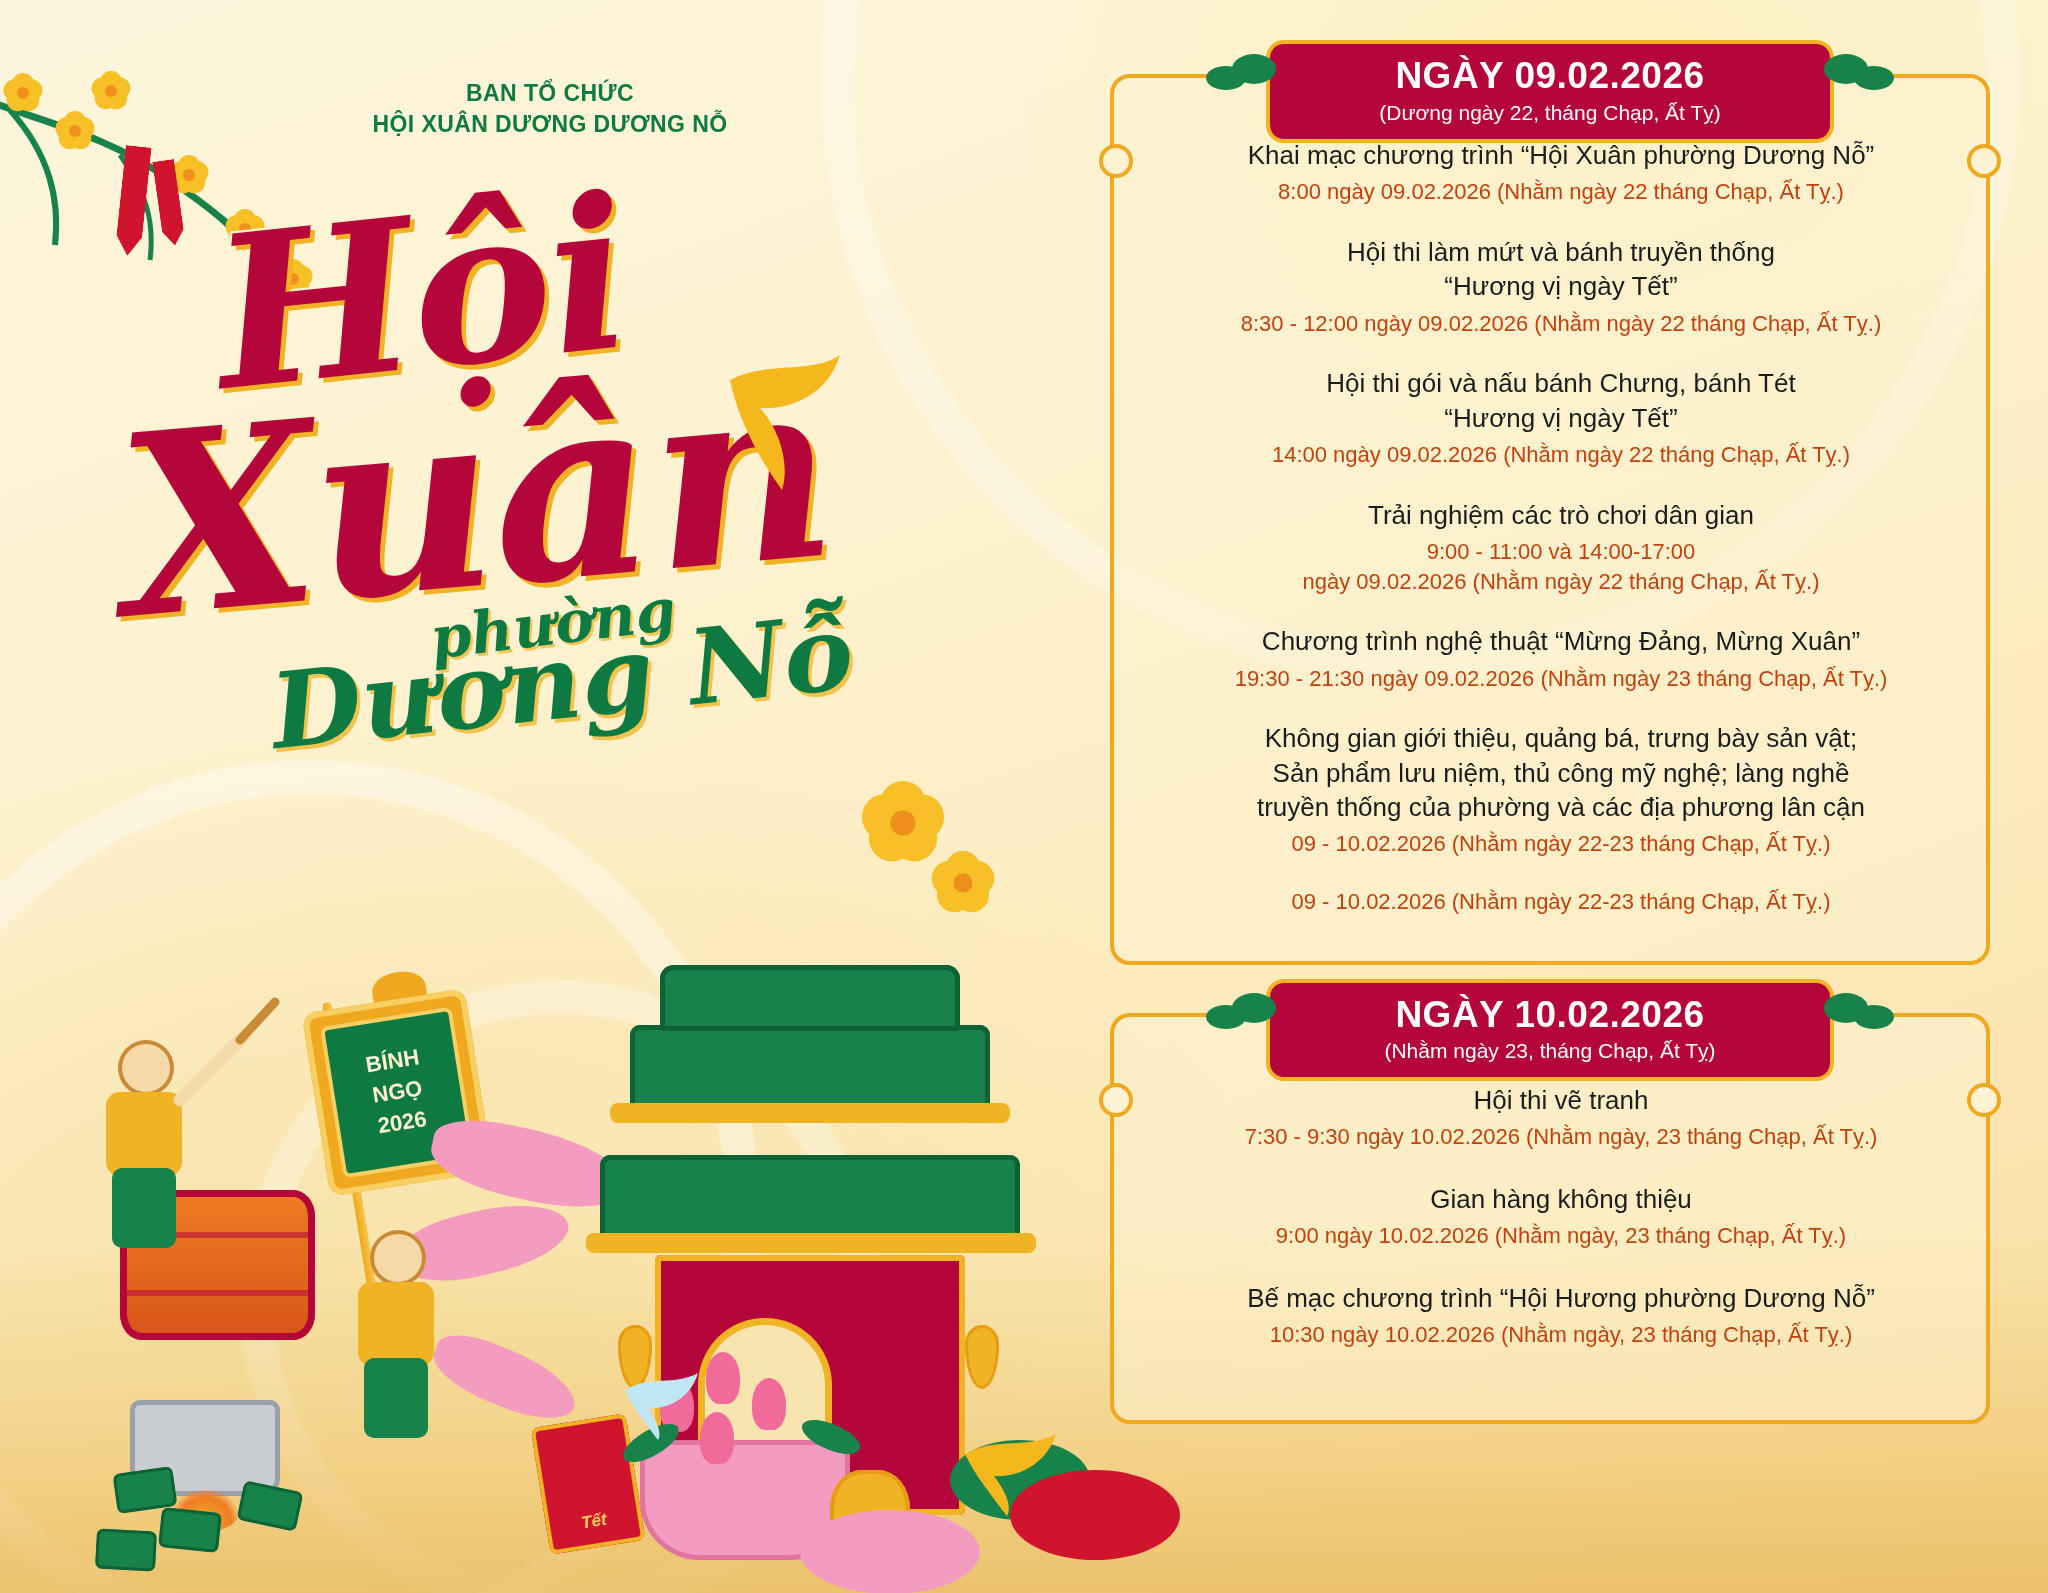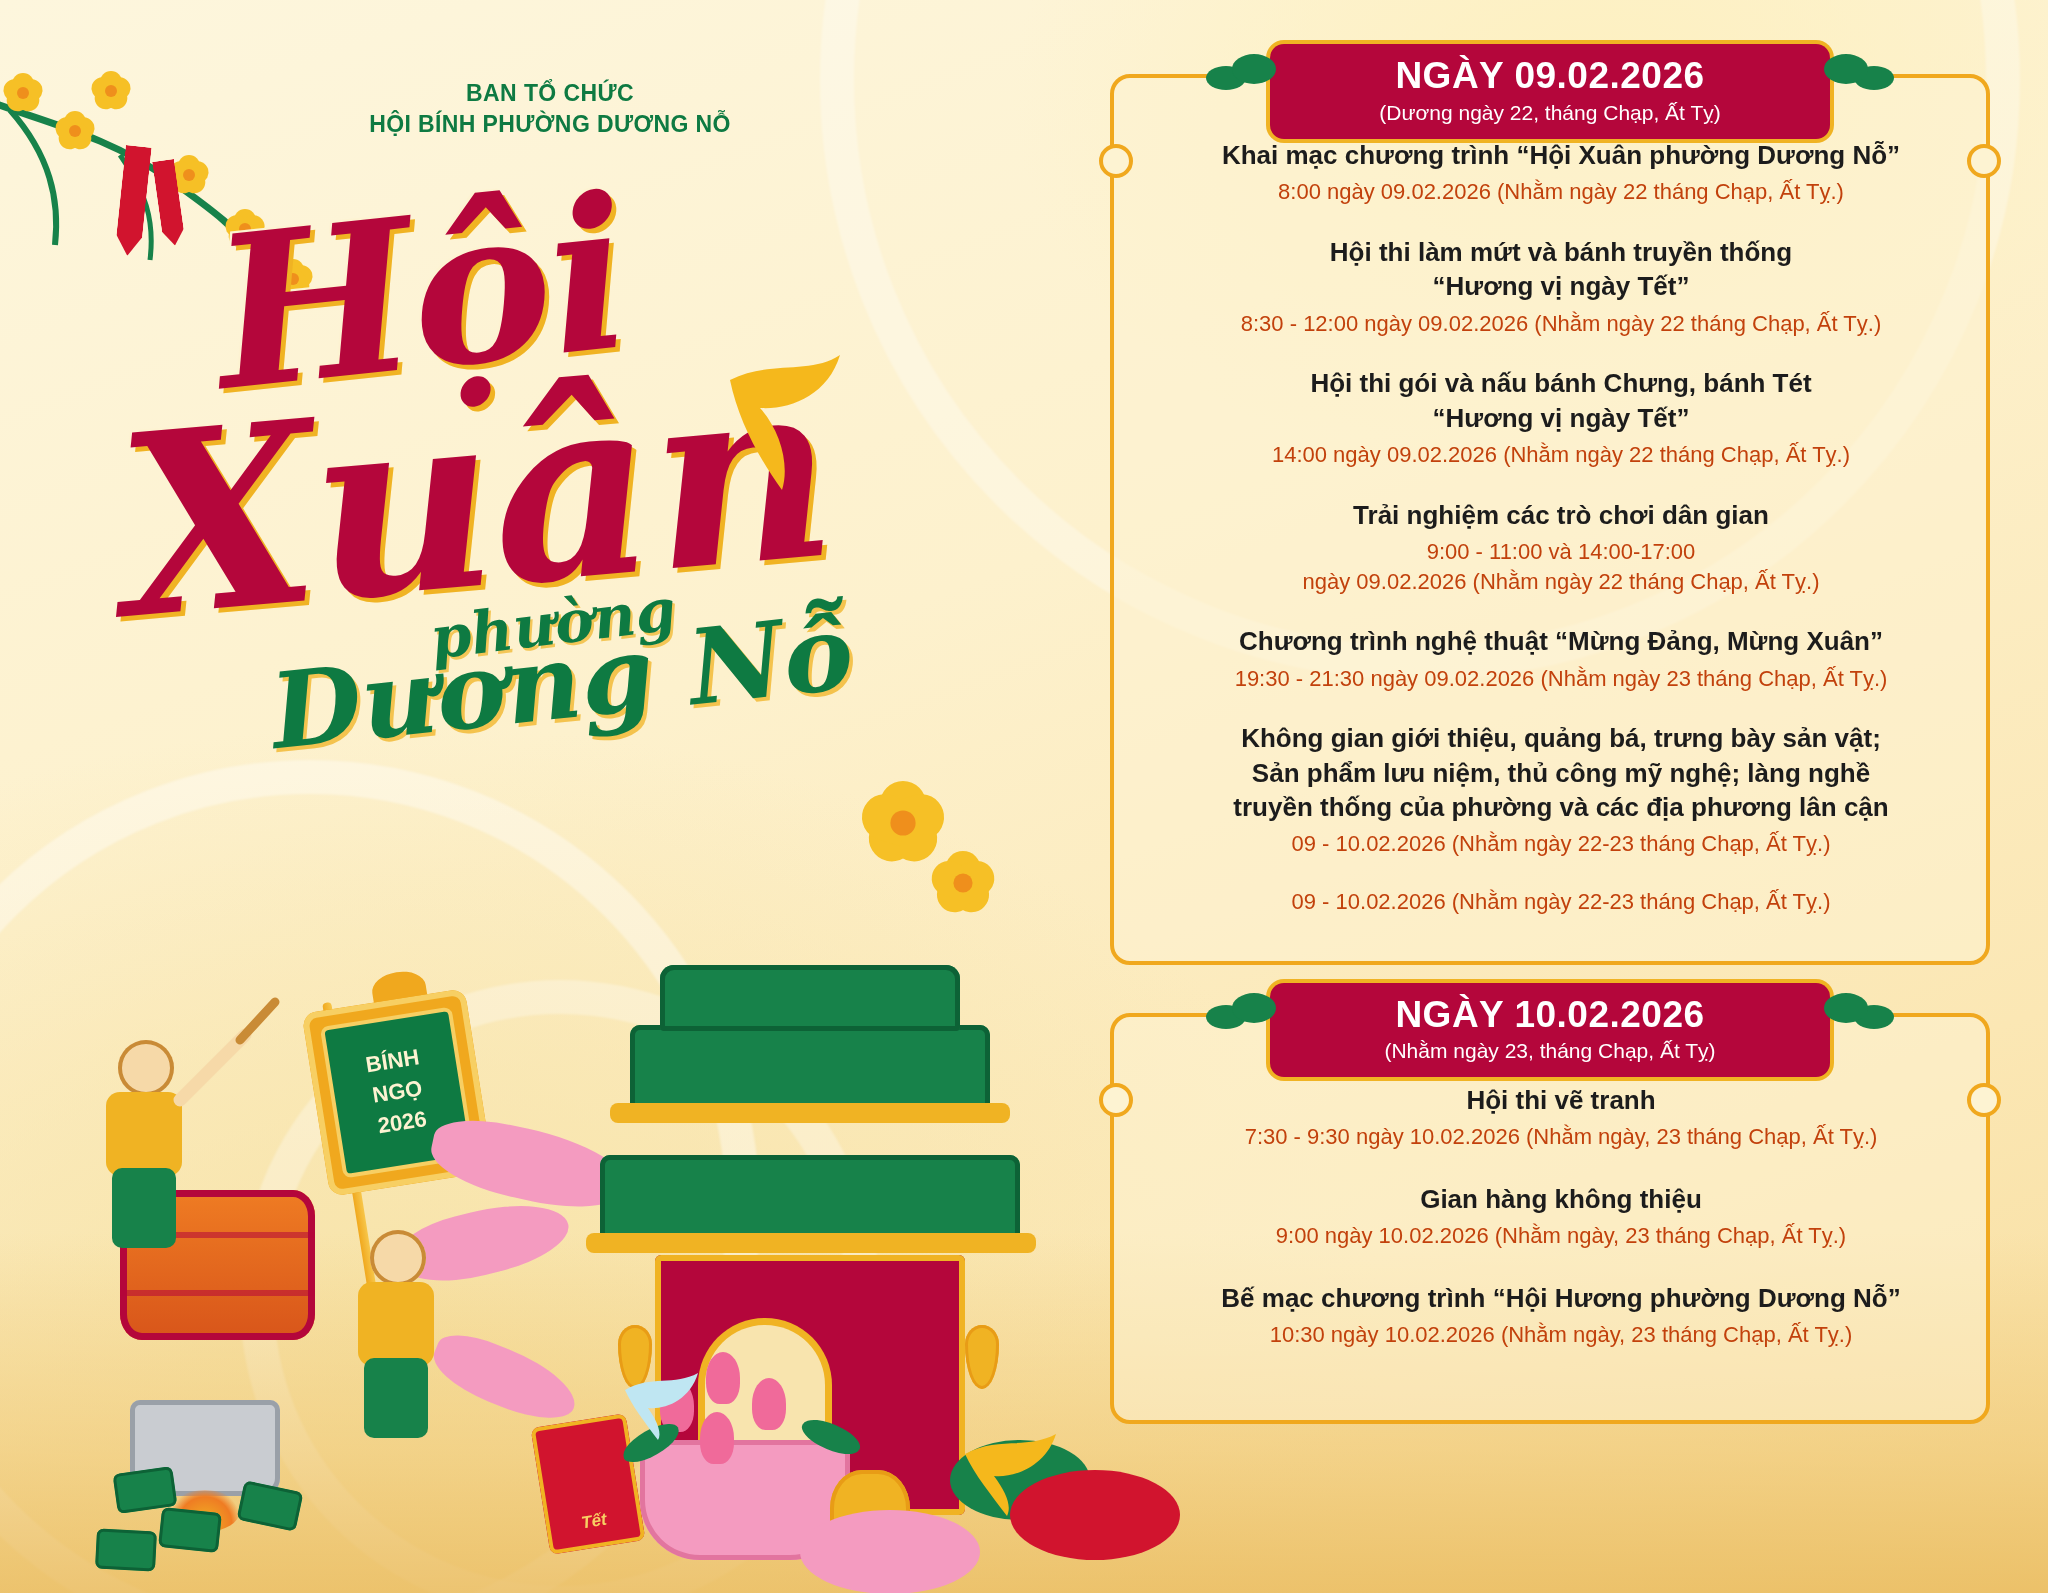--- a/index.html
+++ b/index.html
@@ -315,21 +315,21 @@
     position: absolute; top: 8px;
     width: 74px; height: 40px;
   }
   .head-cloud.l { left: -64px; }
   .head-cloud.r { right: -64px; }
   .hc-part { position: absolute; background: #17824a; border-radius: 50%; }
 
   .event { text-align: center; margin: 0 0 28px 0; }
   .event:last-child { margin-bottom: 4px; }
   .event .e-name {
-    font-size: 26px; font-weight: bold; color: #1c1c1c; line-height: 1.32;
+    font-size: 26px; font-weight: normal; color: #1c1c1c; line-height: 1.32;
   }
   .event .e-time {
     font-size: 22px; color: #c2410c; margin-top: 5px; line-height: 1.35;
   }
   .card.second { padding-top: 66px; }
   .card.second .event { margin-bottom: 30px; }
 </style>
 </head>
 <body>
 
@@ -395,21 +395,21 @@
         <i></i>
         <i></i>
         <b></b>
       </div>
     <div class="ribbon-red" style="left:150px; top:86px; width:26px; height:110px; transform:rotate(6deg);"></div>
     <div class="ribbon-red" style="left:188px; top:100px; width:22px; height:86px; transform:rotate(-8deg);"></div>
   </div>
 
   <div class="org">
     <div>BAN TỔ CHỨC</div>
-    <div>HỘI BÍNH PHƯỜNG DƯƠNG NỖ</div>
+    <div>HỘI XUÂN DƯƠNG DƯƠNG NỖ</div>
   </div>
 
   <div class="title-wrap">
     <div class="t-hoi">Hội</div>
     <div class="t-xuan">Xuân</div>
     <div class="t-phuong">phường</div>
     <div class="t-duongno">Dương Nỗ</div>
   </div>
 
   <div class="swallow" style="left:720px; top:350px;">

